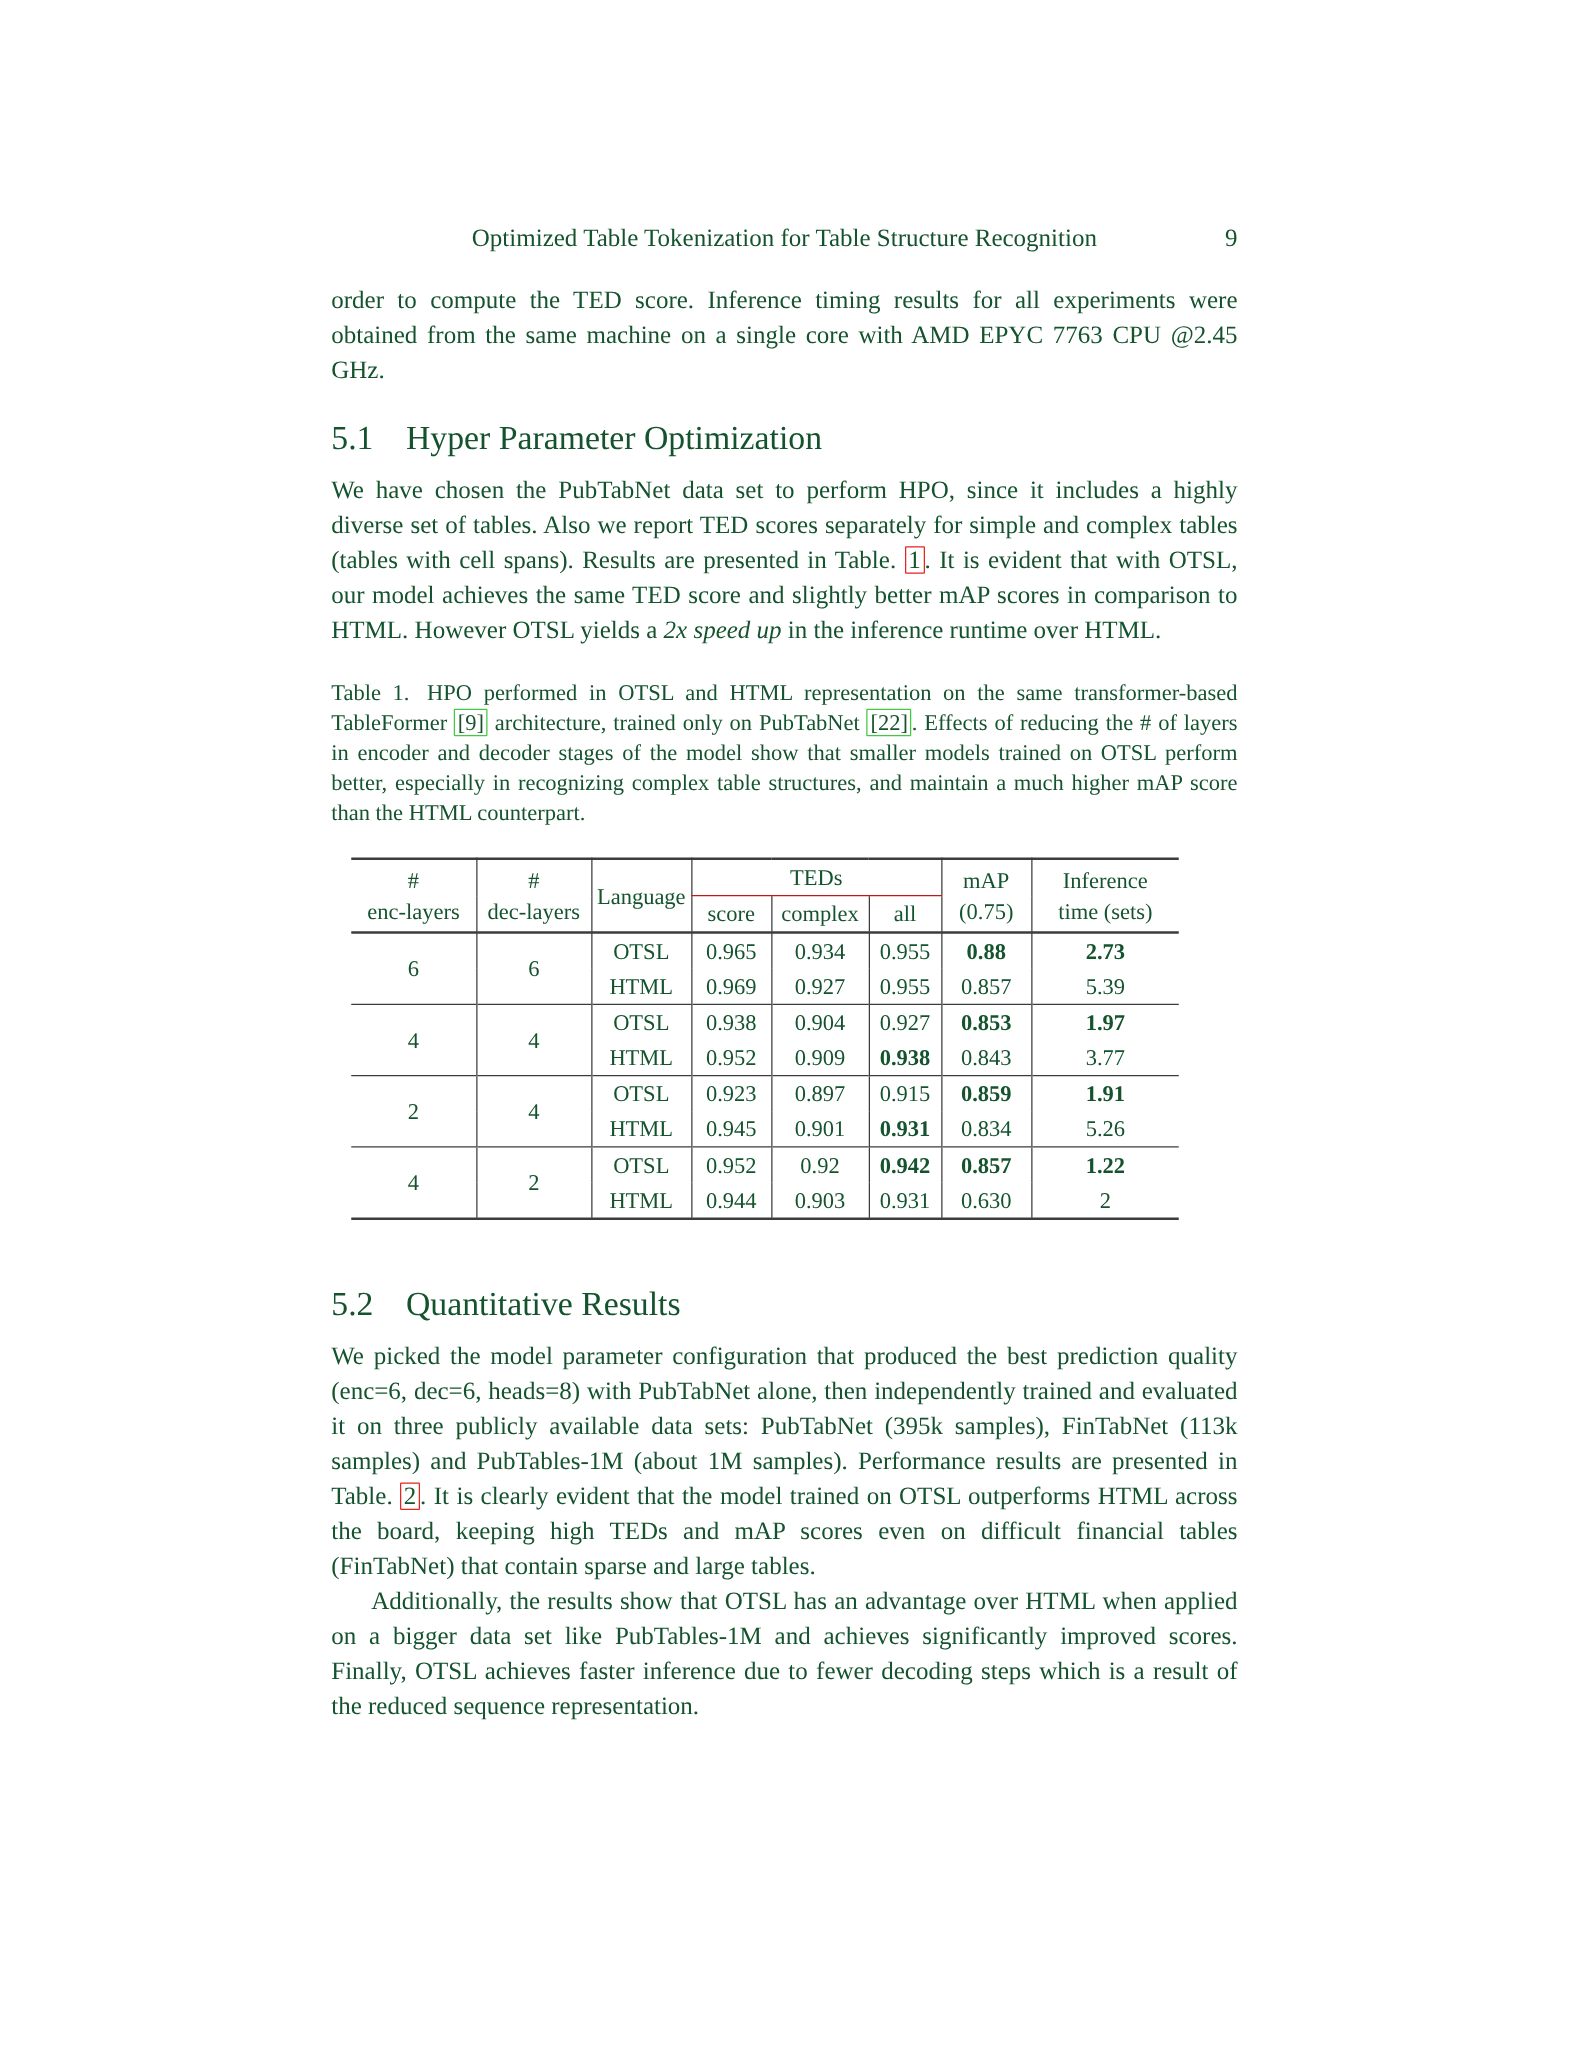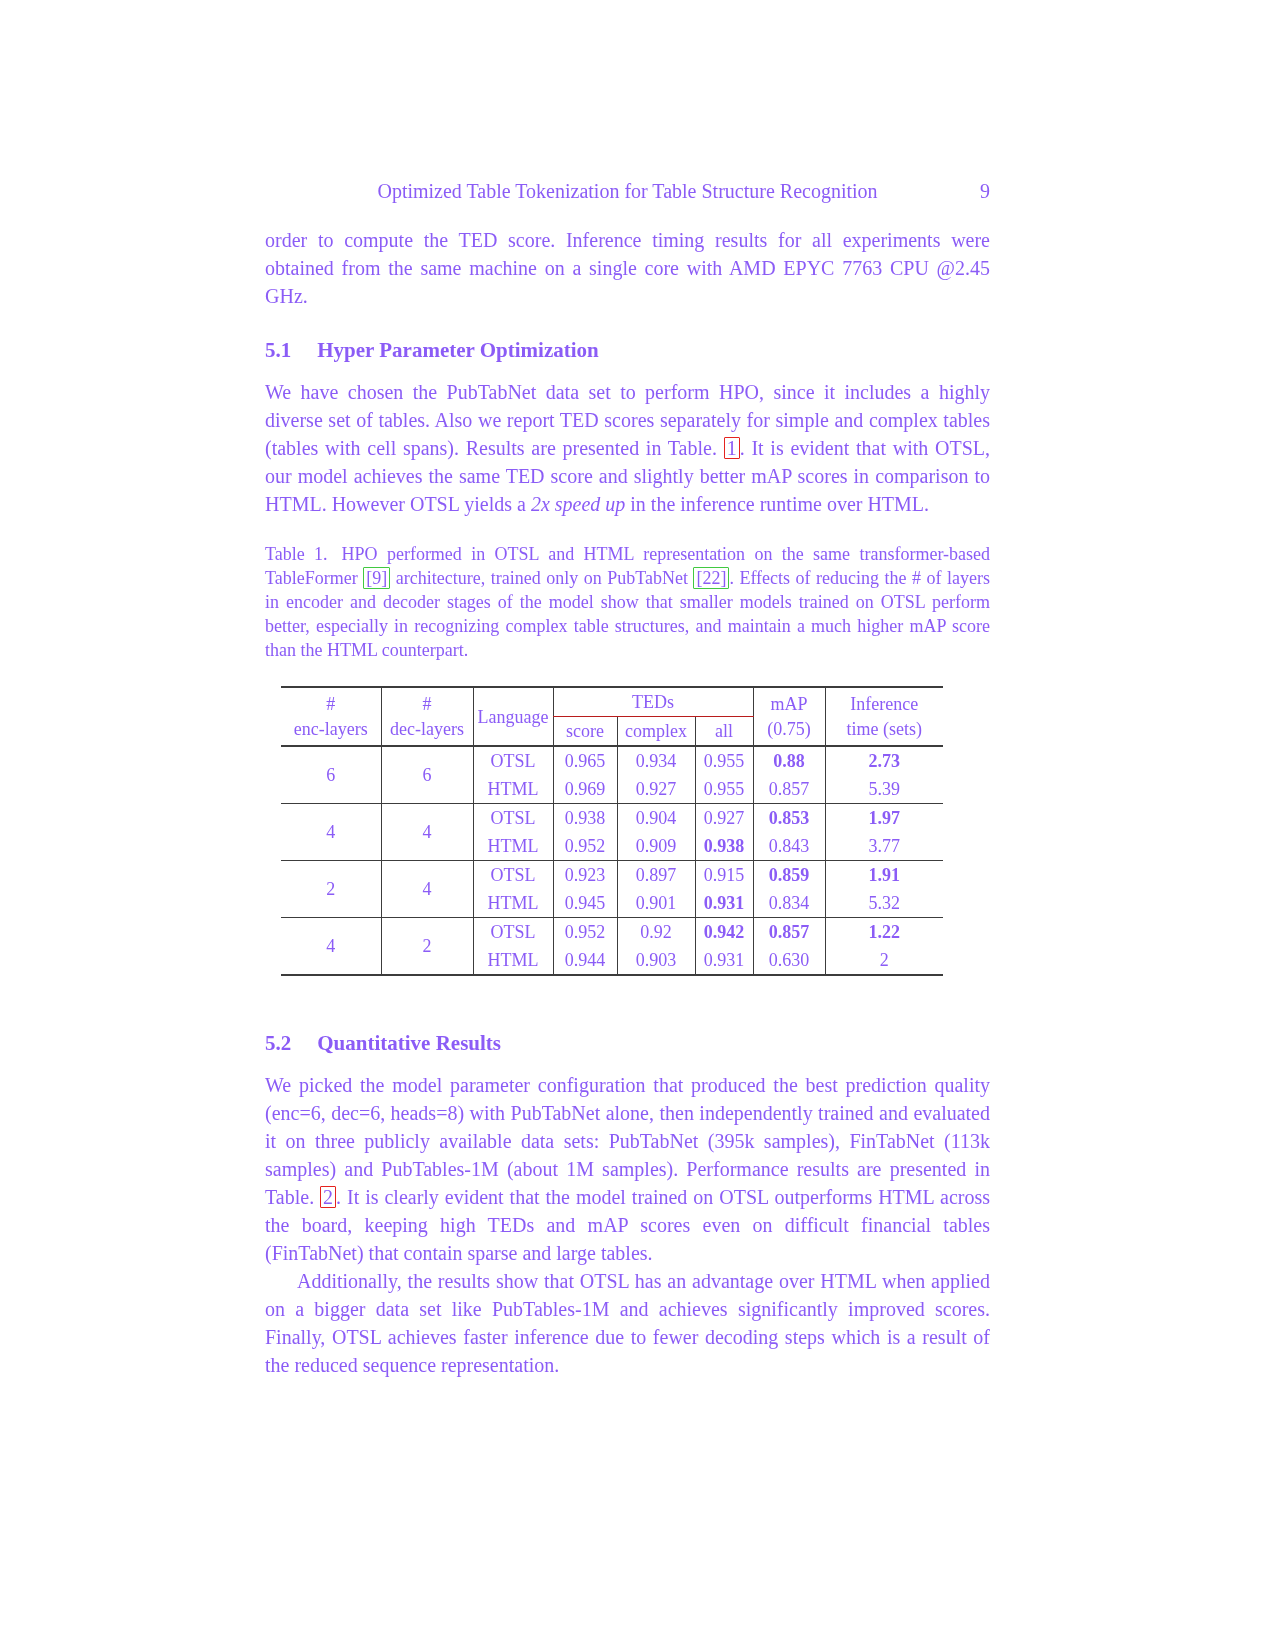--- a/index.html
+++ b/index.html
@@ -1,20 +1,20 @@
 <!DOCTYPE html>
 <html><head>
 <meta charset="utf-8">
 <style>
   html,body{margin:0;padding:0;background:#ffffff;}
   .page{
     position:relative;
     width:1275px;height:1650px;
     background:#ffffff;
-    color:#8b5cf6;
+    color:#14532d;
     font-family:"Liberation Serif","DejaVu Serif",serif;
     box-sizing:border-box;
     padding:178px 285px 0 265px;
   }
   .runhead{
     position:relative;
     width:725px;
     font-size:20px;
     line-height:26px;
     margin-bottom:22px;
@@ -27,23 +27,23 @@
   p.body{
     width:725px;
     font-size:20px;
     line-height:28px;
     text-align:justify;
     margin:0;
   }
   p.body + p.body{margin-top:0;}
   h2.sec{
     width:725px;
-    font-size:21px;
+    font-size:27px;
     line-height:26px;
-    font-weight:bold;
+    font-weight:normal;
     margin:27px 0 15px 0;
   }
   h2.sec .sec-num{margin-right:26px;}
   h2.sec.sec52{margin-top:54px;}
   p.caption{
     width:725px;
     font-size:18px;
     line-height:24px;
     text-align:justify;
     margin:24px 0 0 0;
@@ -191,21 +191,21 @@
         <td>0.915</td>
         <td class="b">0.859</td>
         <td class="b">1.91</td>
       </tr>
       <tr>
         <td>HTML</td>
         <td>0.945</td>
         <td>0.901</td>
         <td class="b">0.931</td>
         <td>0.834</td>
-        <td>5.32</td>
+        <td>5.26</td>
       </tr>
 
       <tr class="gtop">
         <td rowspan="2" class="nbl">4</td>
         <td rowspan="2">2</td>
         <td>OTSL</td>
         <td>0.952</td>
         <td>0.92</td>
         <td class="b">0.942</td>
         <td class="b">0.857</td>

